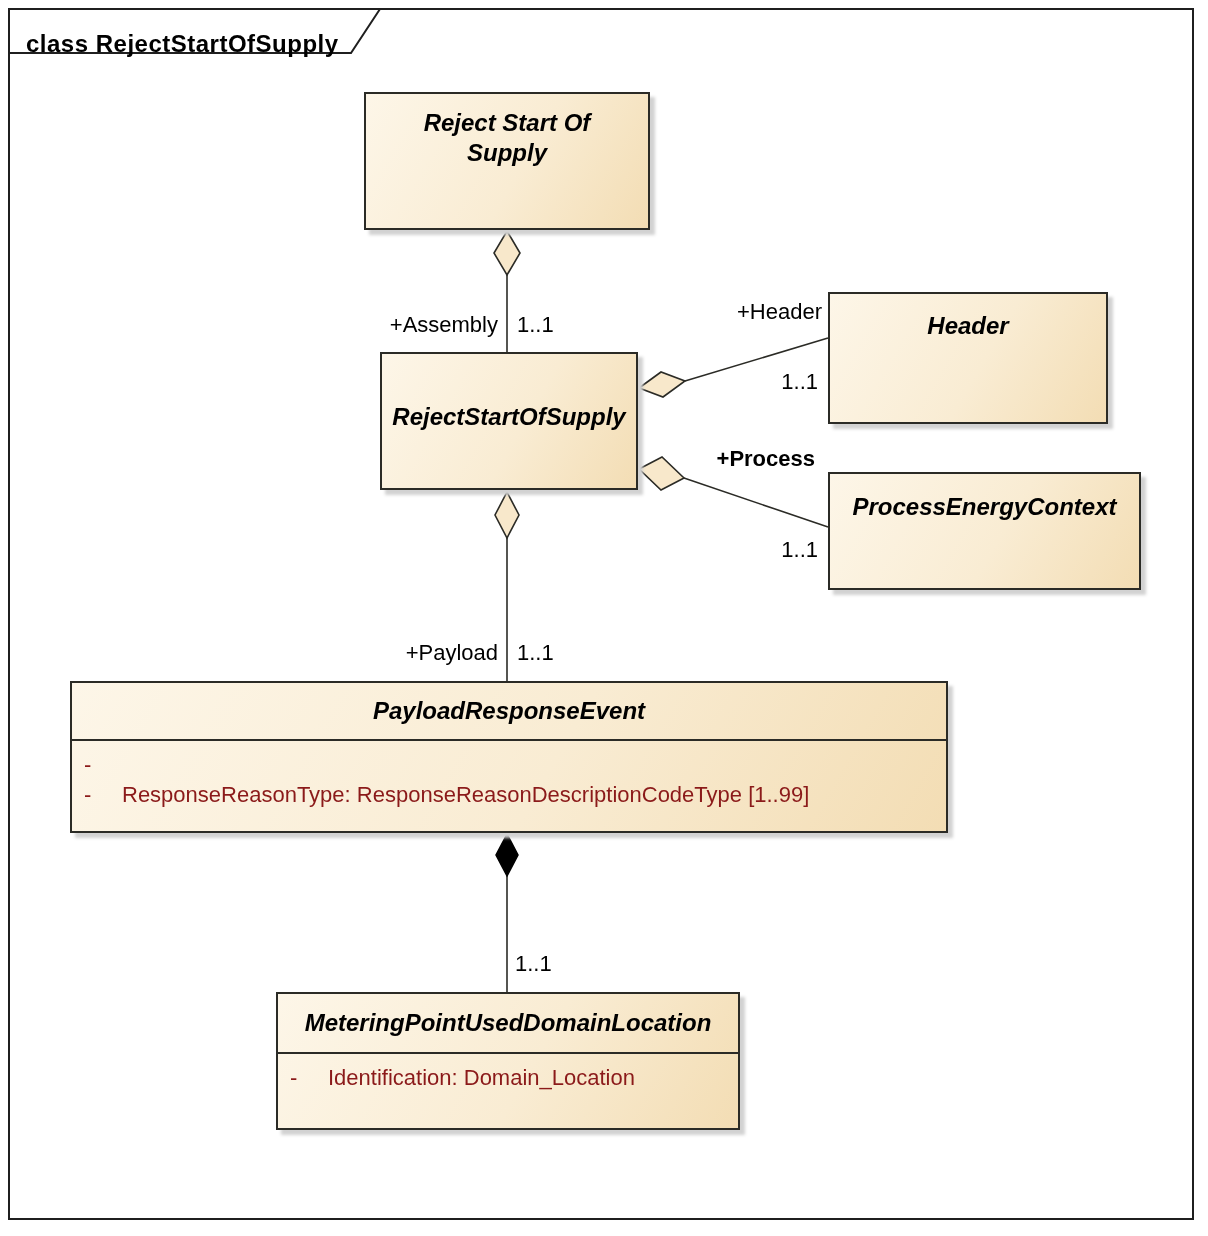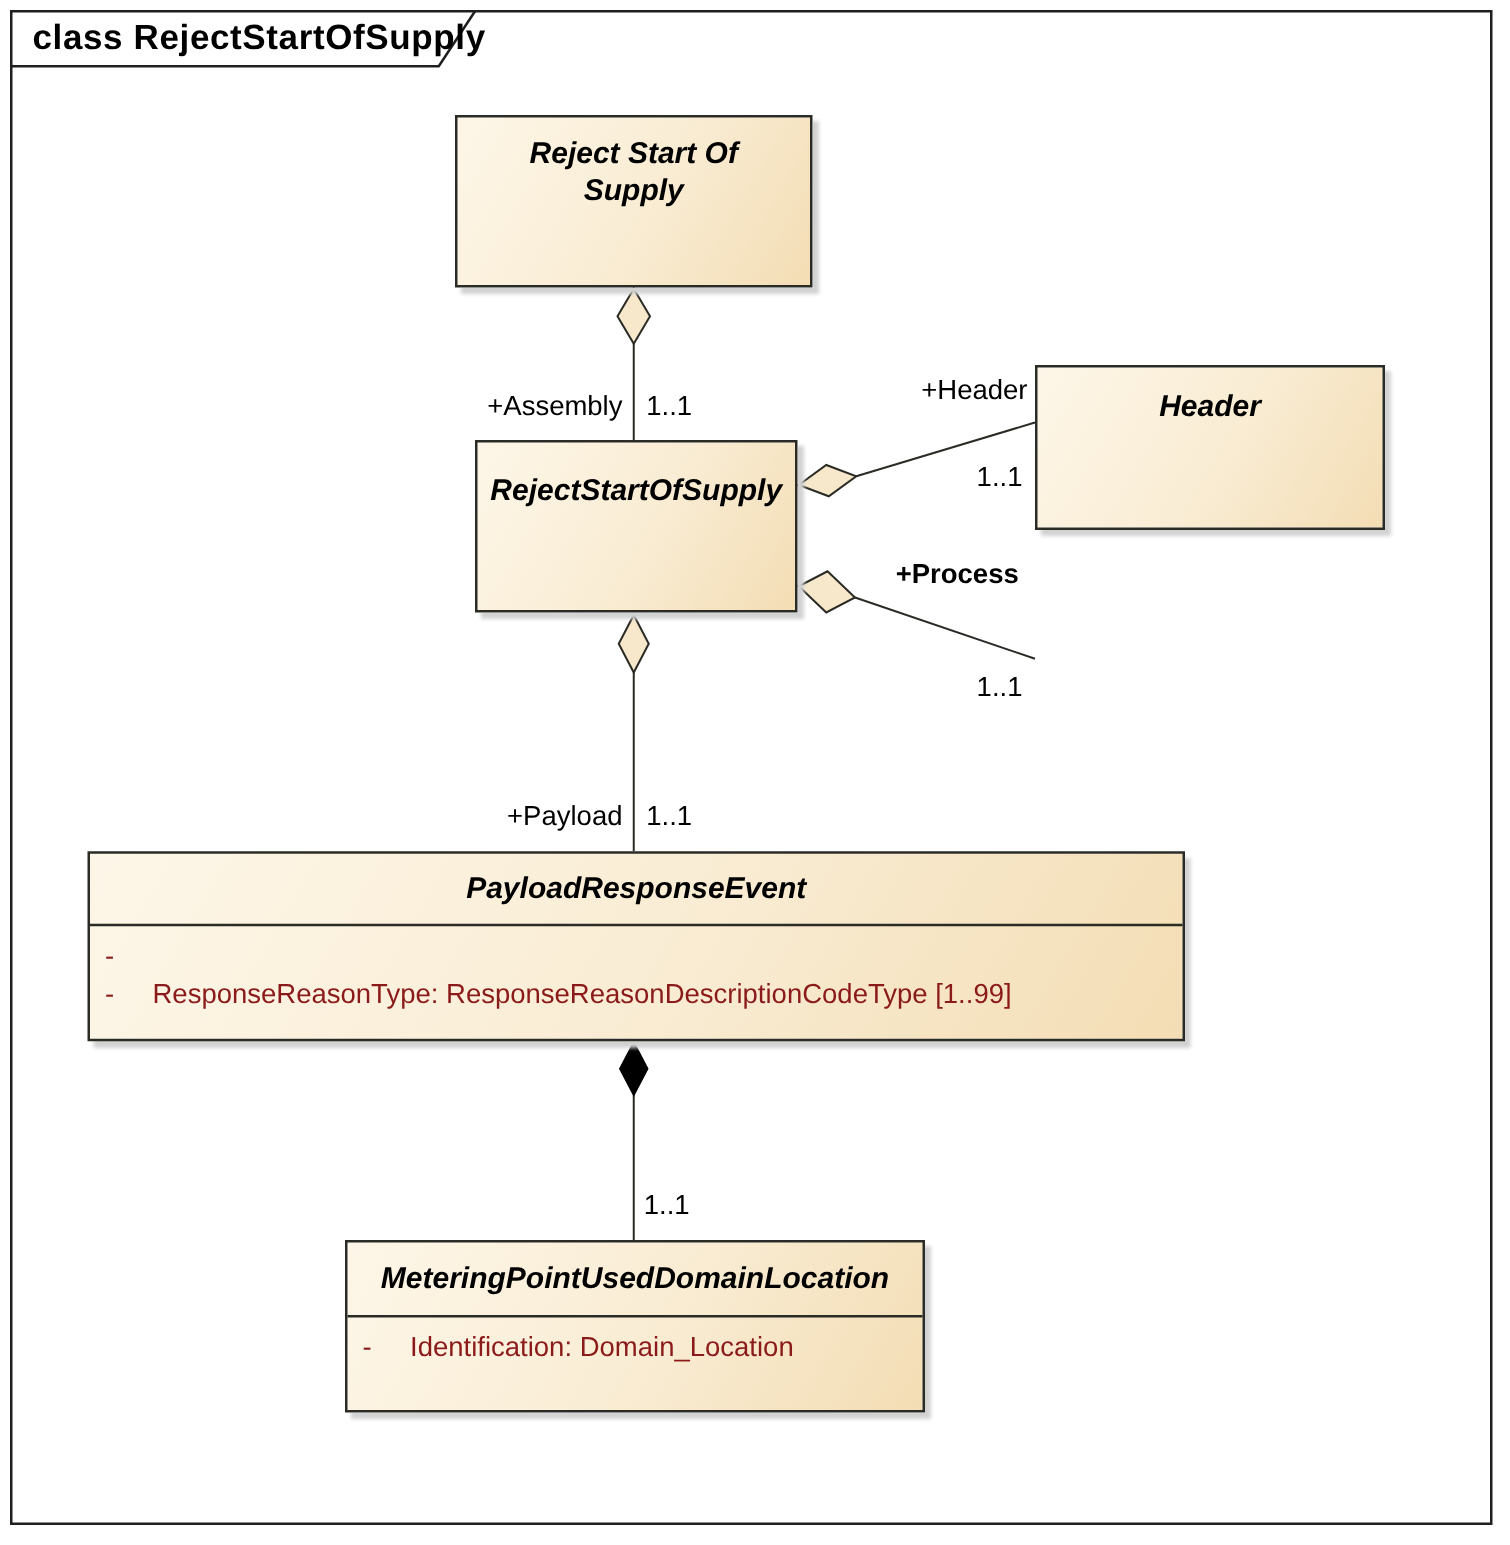--- a/index.html
+++ b/index.html
@@ -18,22 +18,22 @@
   
   .frame {
     position: absolute;
     left: 8px; top: 8px;
     width: 1186px; height: 1212px;
     border: 2px solid var(--frame-border, #1f1f1f);
     box-sizing: border-box;
   }
   .frame-tab-label {
     position: absolute;
-    left: 26px; top: 14px;
-    font-size: 28px;
+    left: 26px; top: 30px;
+    font-size: 24px;
     font-weight: bold;
     color: #000;
     letter-spacing: 0.5px;
     white-space: nowrap;
   }
   
   svg.connectors {
     position: absolute;
     left: 0; top: 0;
     width: 1208px;
@@ -99,21 +99,21 @@
     white-space: nowrap;
   }
   .attr-row .vis {
     display: inline-block;
     width: 38px;
   }
   
   #box-doc       { left: 364px; top: 92px;  width: 286px; height: 138px; }
   #box-doc .name { padding-top: 14px; max-width: 210px; margin: 0 auto; }
   #box-main       { left: 380px; top: 352px; width: 258px; height: 138px; }
-  #box-main .name { padding-top: 24px; }
+  #box-main .name { padding-top: 24px; margin-top: 24px; }
   #box-header       { left: 828px; top: 292px; width: 280px; height: 132px; }
   #box-header .name { padding-top: 17px; }
   #box-process       { left: 828px; top: 472px; width: 313px; height: 118px; }
   #box-process .name { padding-top: 18px; }
   #box-payload  { left: 70px;  top: 681px; width: 878px; height: 152px; }
   #box-payload .name-compartment  { height: 58px; }
   #box-metering { left: 276px; top: 992px; width: 464px; height: 138px; }
   #box-metering .name-compartment { height: 60px; }
   
   .edge-label {
@@ -167,20 +167,23 @@
   </div>
 
   <div class="uml-class" id="box-main">
     <span class="name">RejectStartOfSupply</span>
   </div>
 
   <div class="uml-class" id="box-header">
     <span class="name">Header</span>
   </div>
 
+  <div class="uml-class" id="box-process">
+    <span class="name">ProcessEnergyContext</span>
+  </div>
 
   <div class="uml-class" id="box-payload">
     <div class="name-compartment">
       <span class="name">PayloadResponseEvent</span>
     </div>
     <div class="attr-compartment">
       <div class="attr-row">
         <span class="vis">-</span>
       </div>
       <div class="attr-row">

